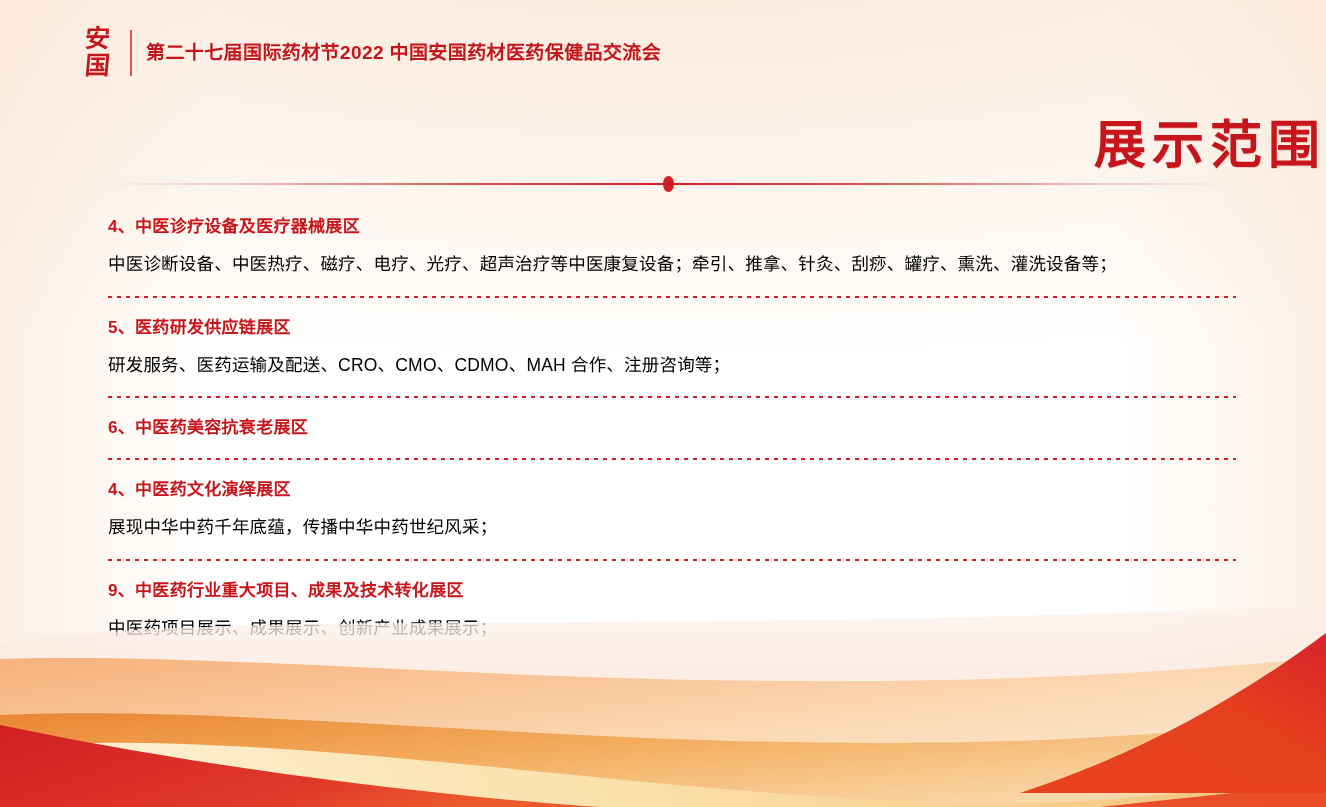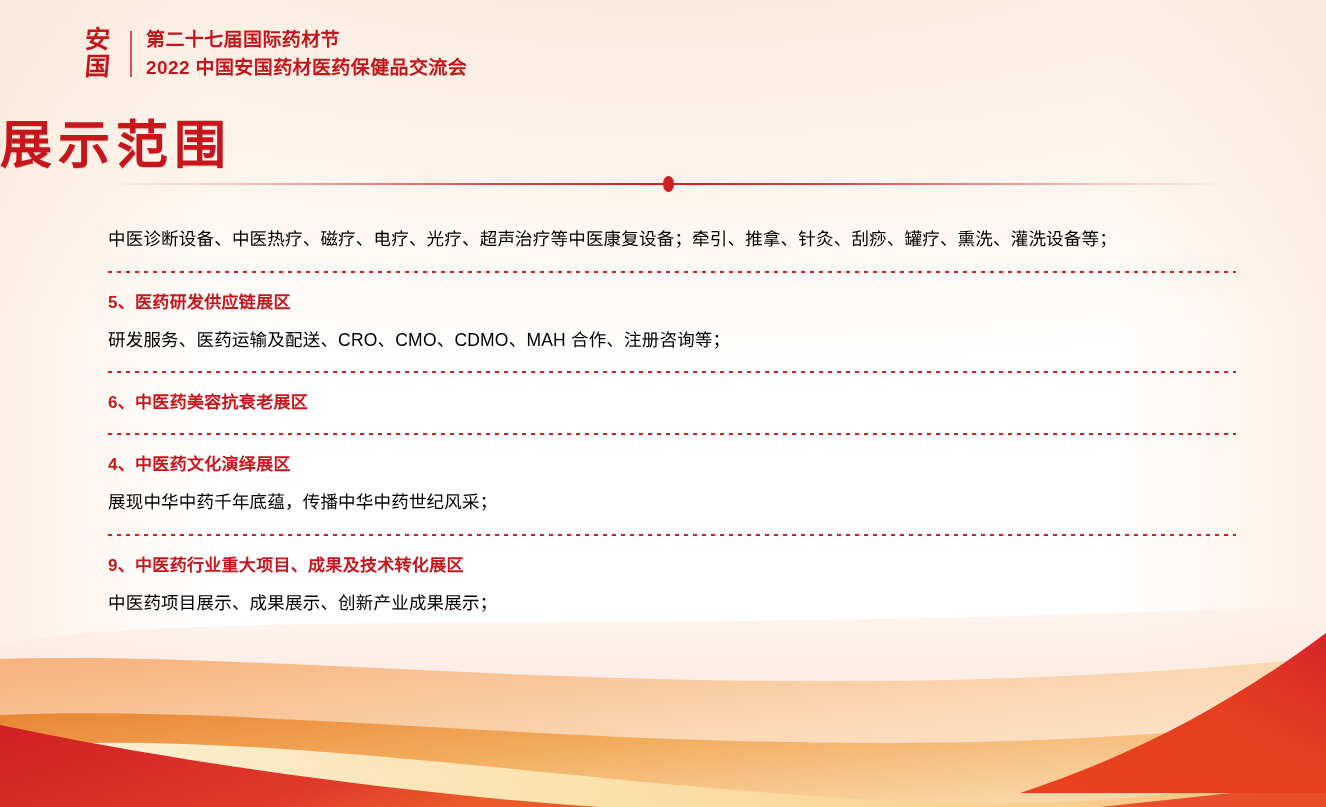--- a/index.html
+++ b/index.html
@@ -63,21 +63,21 @@
   }
   .logo-sep {
     width: 2px;
     height: 46px;
     background: #d6363c;
     margin: 0 14px 0 12px;
     opacity: .85;
   }
   .header-lines {
     display: flex;
-    flex-direction: column;
+    flex-direction: row;
     justify-content: center;
   }
   .header-line1 {
     font-size: 19px;
     font-weight: 700;
     color: #c3161c;
     letter-spacing: .4px;
     line-height: 1.45;
     white-space: nowrap;
   }
@@ -89,21 +89,21 @@
     line-height: 1.45;
     white-space: nowrap;
   }
 
   
   .title {
     position: absolute;
     top: 103px;
     left: 0;
     width: 100%;
-    text-align: left;
+    text-align: right;
     font-family: "DejaVu Serif", "Liberation Serif", serif;
     font-size: 52px;
     font-weight: 700;
     color: #c8151b;
     letter-spacing: 6px;
     text-shadow: 0 1px 0 rgba(160,20,20,.18);
   }
 
   
   .title-divider {
@@ -208,20 +208,21 @@
   <div class="title">展示范围</div>
 
   <div class="title-divider">
     <div class="rule"></div>
     <div class="dot"></div>
   </div>
 
   <div class="content">
 
     <div class="section">
+      <div class="section-heading">4、中医诊疗设备及医疗器械展区</div>
       <div class="section-body">中医诊断设备、中医热疗、磁疗、电疗、光疗、超声治疗等中医康复设备；牵引、推拿、针灸、刮痧、罐疗、熏洗、灌洗设备等；</div>
       <div class="dotted-rule"></div>
     </div>
 
     <div class="section">
       <div class="section-heading">5、医药研发供应链展区</div>
       <div class="section-body">研发服务、医药运输及配送、CRO、CMO、CDMO、MAH 合作、注册咨询等；</div>
       <div class="dotted-rule"></div>
     </div>
 

